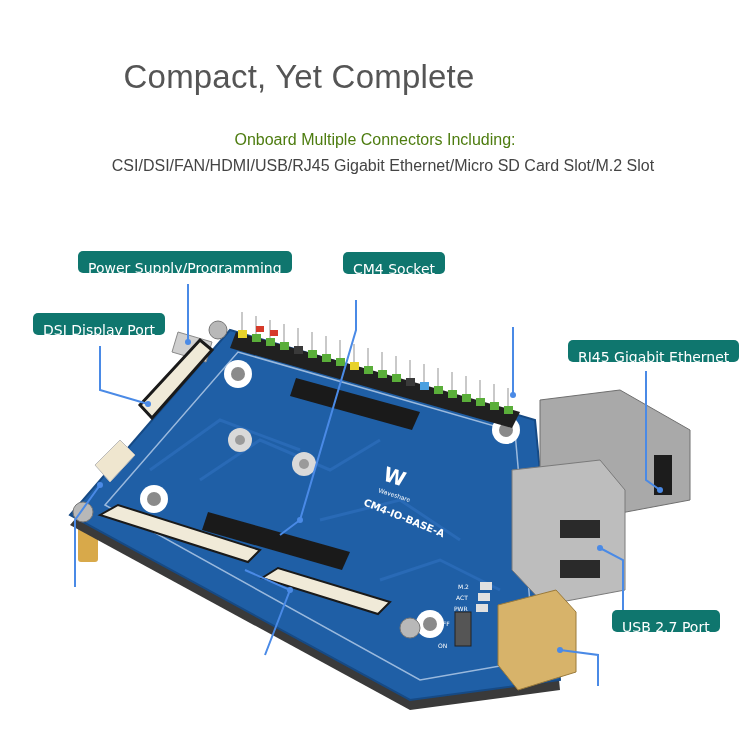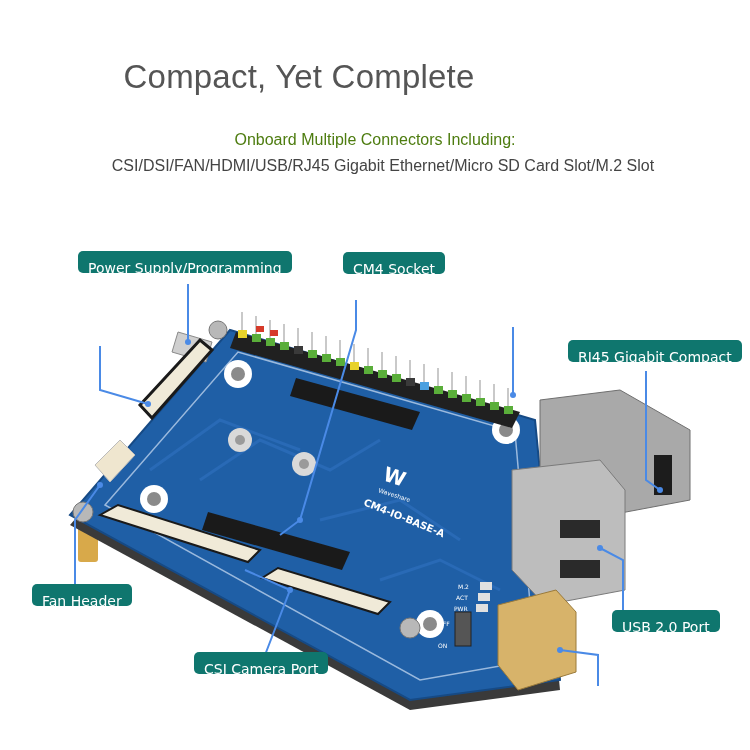--- a/index.html
+++ b/index.html
@@ -159,18 +159,17 @@
       <circle cx="513" cy="395" r="3"></circle>
         <circle cx="660" cy="490" r="3"></circle>
         <circle cx="100" cy="485" r="3"></circle>
       <circle cx="600" cy="548" r="3"></circle>
         <circle cx="290" cy="590" r="3"></circle>
         <circle cx="560" cy="650" r="3"></circle>
     </g>
   </svg>
 
   <div class="callout" style="left:78px; top:251px;">Power Supply/Programming</div>
+  <div class="callout" style="left:33px; top:313px;">DSI Display Port</div>
   <div class="callout" style="left:307px; top:252px;margin-left:36px;">CM4 Socket</div>
-  <div class="callout" style="left:568px; top:340px;">RJ45 Gigabit Compact</div>
-  <div class="callout" style="left:32px; top:584px;">Fan Header</div>
-  <div class="callout" style="left:612px; top:610px;">USB 2.0 Port</div>
-  <div class="callout" style="left:194px; top:652px;">CSI Camera Port</div>
+  <div class="callout" style="left:568px; top:340px;">RJ45 Gigabit Ethernet</div>
+  <div class="callout" style="left:612px; top:610px;">USB 2.7 Port</div>
 </div>
 
 </body></html>

